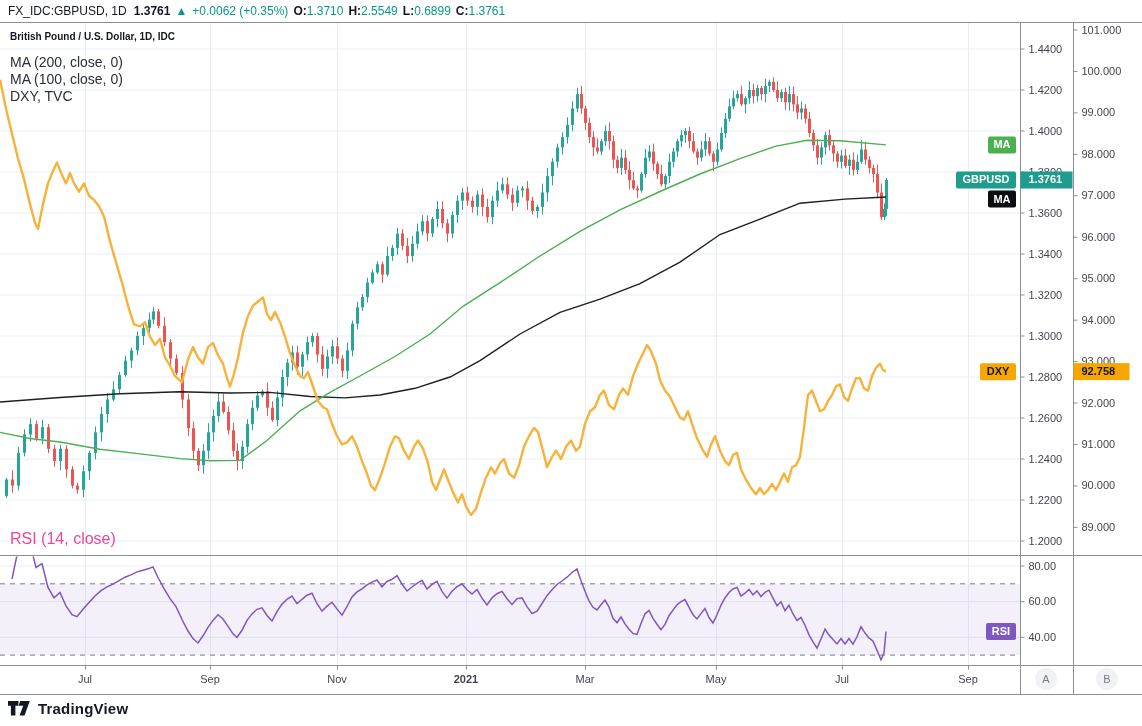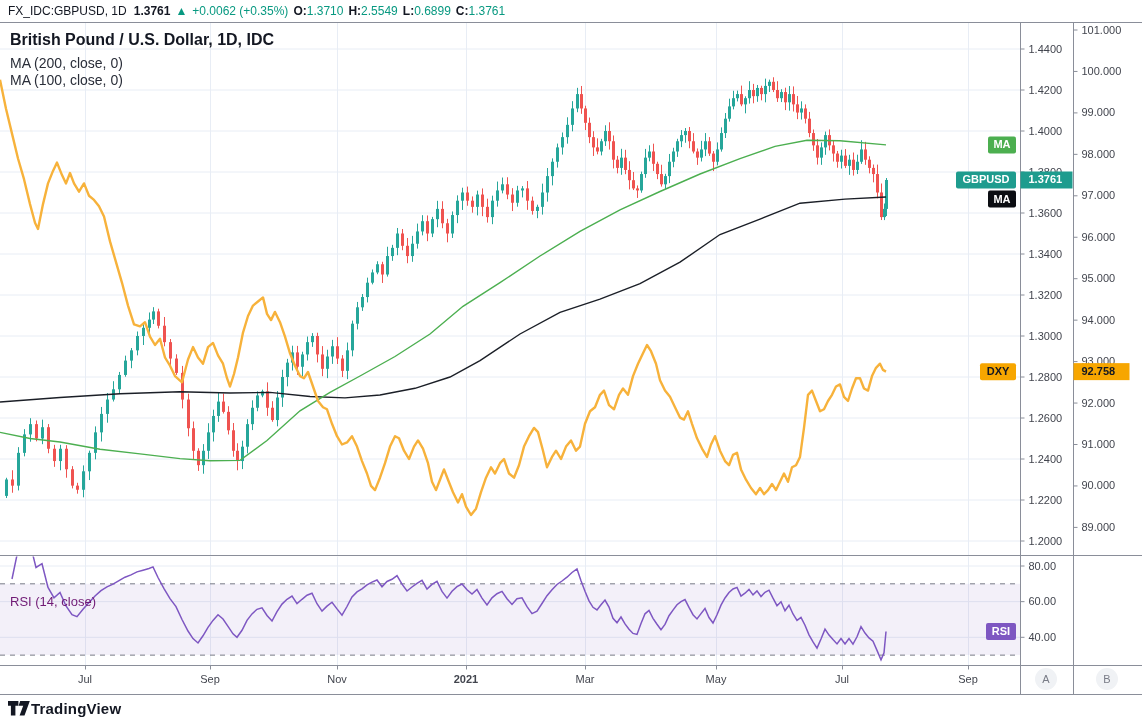--- a/index.html
+++ b/index.html
@@ -6,27 +6,27 @@
   .app{position:relative;width:1142px;height:726px;background:#fff;overflow:hidden;
        font-family:"Liberation Sans", sans-serif; -webkit-font-smoothing:antialiased;}
   #chart-svg{position:absolute;left:0;top:0;}
   .topbar{position:absolute;left:0;top:0;width:1142px;height:22px;display:flex;align-items:center;
           padding-left:8px;gap:5px;font-size:12px;color:#131722;white-space:nowrap;}
   .topbar .sym{font-weight:400;}
   .topbar .last{font-weight:600;margin-left:2px;}
   .teal{color:#089981;}
   .ohlc b{color:#131722;font-weight:700;}
   .legend{position:absolute;left:10px;top:31px;color:#131722;}
-  .legend .title{font-size:16px;font-weight:700;margin-bottom:6px;}
+  .legend .title{font-size:10px;font-weight:700;margin-bottom:12px;}
   .legend .row{font-size:14px;color:#2a2e39;line-height:17px;}
-  .rsi-legend{position:absolute;left:10px;top:594px;font-size:13px;color:#701a75;}
+  .rsi-legend{position:absolute;left:10px;top:530px;font-size:16px;color:#ec4899;}
   .scale-btn{position:absolute;width:22px;height:22px;border-radius:50%;background:#f0f2f5;
              color:#787b86;font-size:11px;text-align:center;line-height:22px;top:668px;cursor:pointer;}
   #btn-a{left:1035px;} #btn-b{left:1096px;}
-  .footer{position:absolute;left:8px;top:700px;display:flex;align-items:center;}
+  .footer{position:absolute;left:8px;top:700px;display:flex;align-items:center;gap:7px;}
   .footer .brand{font-size:15px;font-weight:700;color:#131722;letter-spacing:.2px;}
   .footer svg{display:block;}
 </style>
 </head>
 <body>
 
 <div class="app">
 
   <svg id="chart-svg" width="1142" height="726">
       <defs>
@@ -578,20 +578,21 @@
     <span class="ohlc"><b>O:</b><span class="teal">1.3710</span></span>
     <span class="ohlc"><b>H:</b><span class="teal">2.5549</span></span>
     <span class="ohlc"><b>L:</b><span class="teal">0.6899</span></span>
     <span class="ohlc"><b>C:</b><span class="teal">1.3761</span></span>
   </div>
 
   <div class="legend">
     <div class="title">British Pound / U.S. Dollar, 1D, IDC</div>
     <div class="row">MA (200, close, 0)</div>
     <div class="row">MA (100, close, 0)</div>
+    <div class="row">DXY, TVC</div>
   </div>
 
   <div class="rsi-legend">RSI (14, close)</div>
 
   <div class="scale-btn" id="btn-a">A</div>
   <div class="scale-btn" id="btn-b">B</div>
 
   <div class="footer">
     <svg width="23" height="15" viewBox="0 0 23 15" fill="#131722">
       <path d="M0 0 h10.4 v4.7 h-3 v9.8 H2.9 V4.7 H0 Z"></path>

